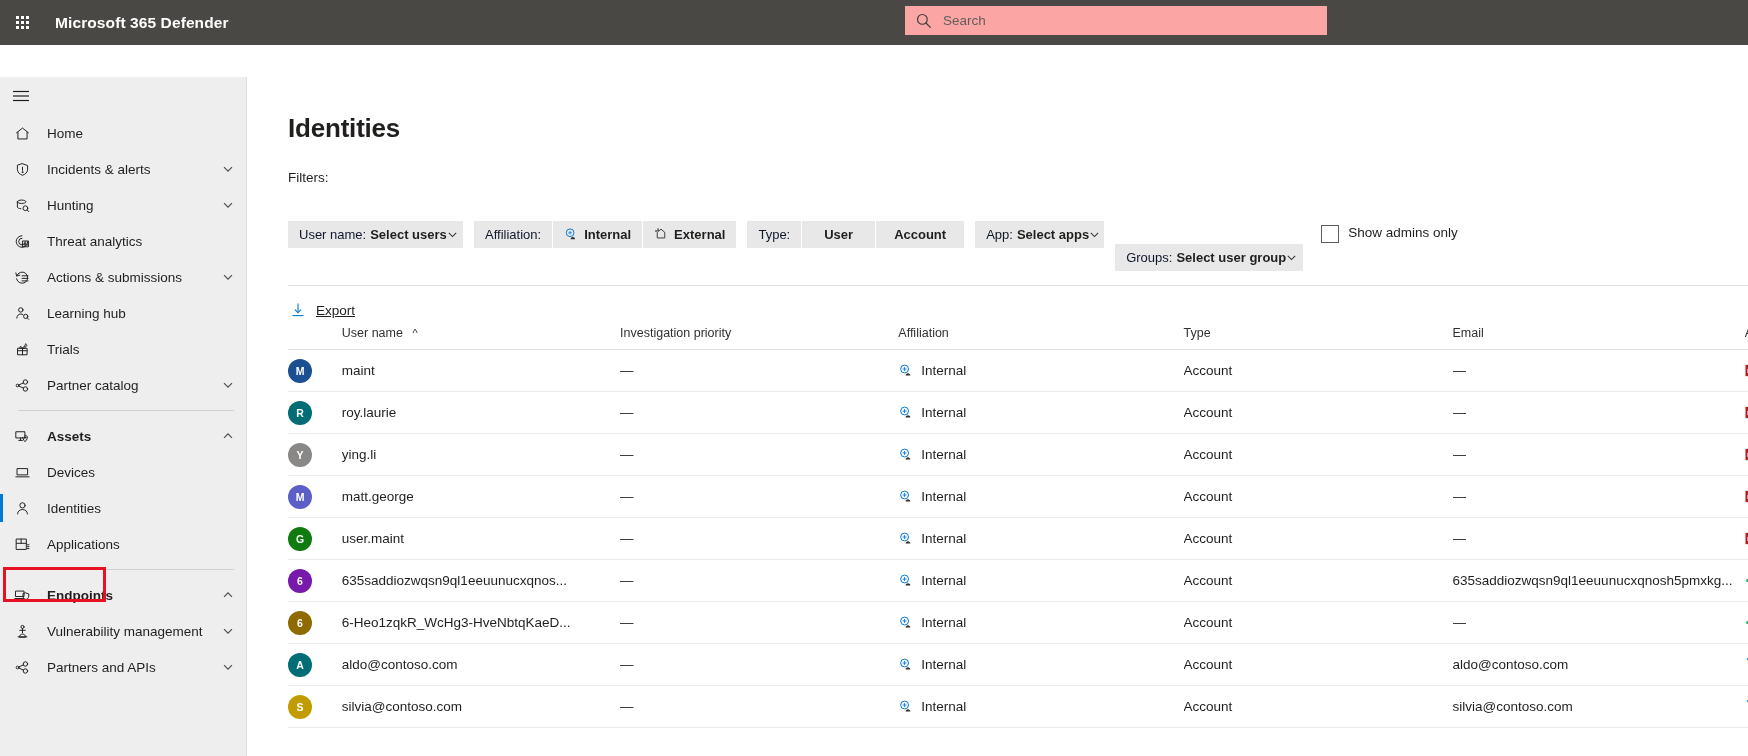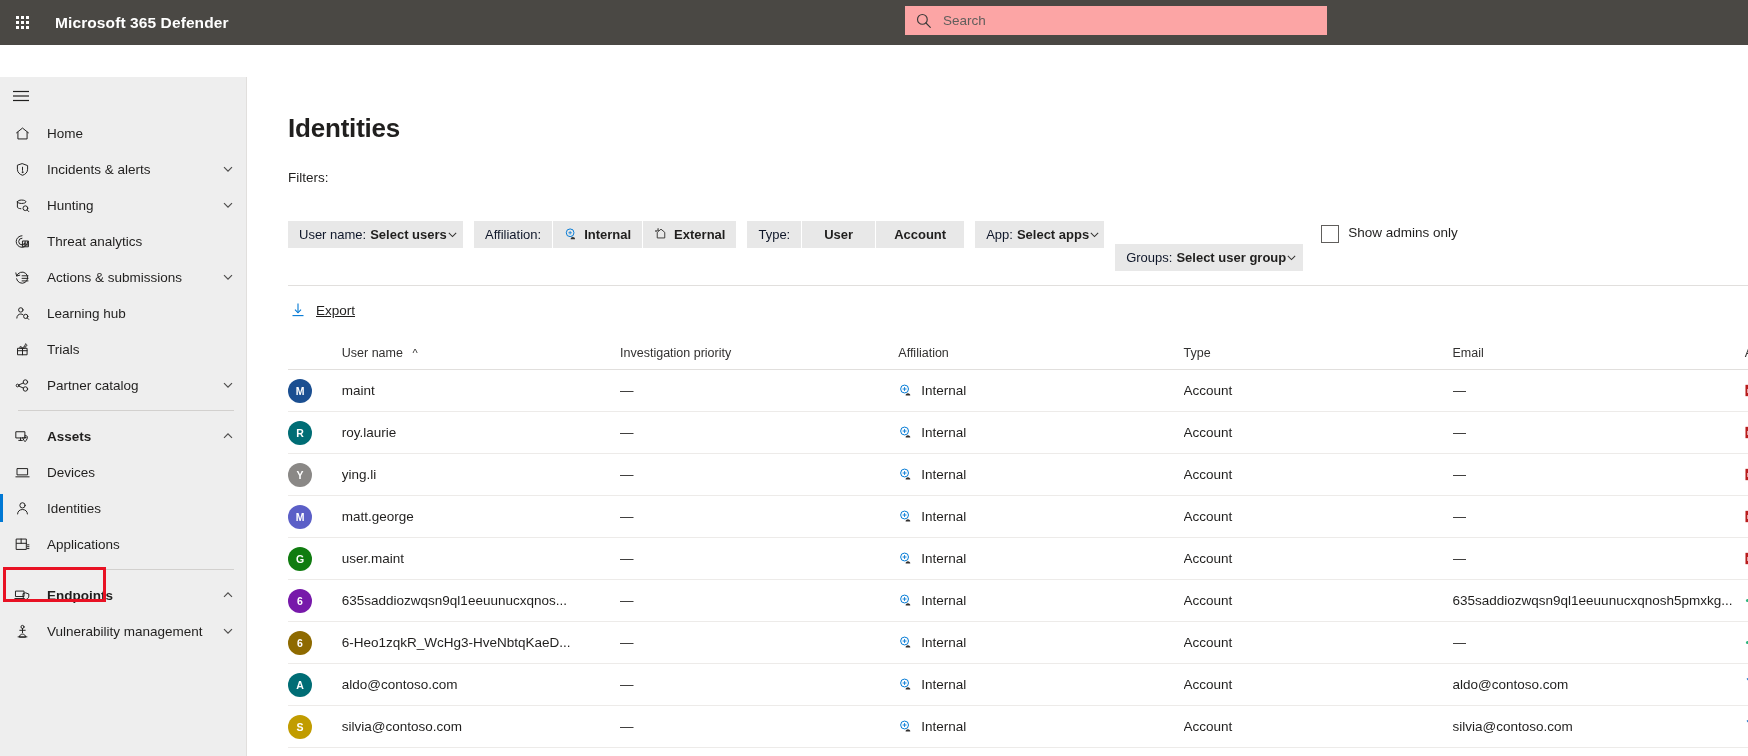--- a/index.html
+++ b/index.html
@@ -143,21 +143,21 @@
 
   .export-row { display: flex; align-items: center; margin: 12px 0 0 41px; }
   .export-btn {
     display: flex; align-items: center; cursor: pointer;
     font-size: 13.5px; color: #201f1e; padding: 4px 2px; text-decoration: underline;
   }
   .export-btn .dl { width: 16px; height: 16px; margin-right: 10px; display: inline-flex; }
   .export-btn .dl svg { width: 16px; height: 16px; }
 
   
-  .tablewrap { margin-left: 41px; margin-top: 24px; }
+  .tablewrap { margin-left: 41px; margin-top: 4px; }
   table.idtable { width: 1527px; border-collapse: collapse; table-layout: fixed; }
   table.idtable th {
     text-align: left; font-size: 12.5px; font-weight: normal;
     color: #323130; padding: 0 0 9px 0; vertical-align: bottom;
   }
   table.idtable thead tr { border-bottom: 1px solid #e1dfdd; }
   table.idtable td {
     font-size: 13.5px; color: #201f1e;
     height: 42px; padding: 0; vertical-align: middle;
     border-bottom: 1px solid #edebe9;
@@ -410,20 +410,37 @@
             <span class="ico">
               <svg viewBox="0 0 20 20" fill="none" stroke="#201f1e" stroke-width="1.15" stroke-linecap="round" stroke-linejoin="round">
                 <circle cx="10" cy="4.6" r="1.8"></circle>
                 <line x1="10" y1="6.4" x2="10" y2="11.4"></line>
                 <line x1="6.8" y1="8.6" x2="13.2" y2="8.6"></line>
                 <path d="M6.4 16.3c0-1.9 1.6-3.2 3.6-3.2s3.6 1.3 3.6 3.2z"></path>
                 <line x1="4.8" y1="16.3" x2="15.2" y2="16.3"></line>
               </svg>
             </span>
             <span class="nav-label">Vulnerability management</span>
+            <span class="chev">
+              <svg viewBox="0 0 12 12" fill="none">
+                <polyline points="2,4.2 6,8.2 10,4.2" stroke="#323130" stroke-width="1.15"></polyline>
+              </svg>
+            </span>
+          </div>
+          <div class="nav-item">
+            <span class="ico">
+              <svg viewBox="0 0 20 20" fill="none" stroke="#201f1e" stroke-width="1.15" stroke-linecap="round" stroke-linejoin="round">
+                <circle cx="4.2" cy="10" r="1.6"></circle>
+                <circle cx="13.4" cy="5.9" r="2.6"></circle>
+                <circle cx="13.4" cy="14.1" r="2.6"></circle>
+                <line x1="5.7" y1="9.3" x2="11" y2="7"></line>
+                <line x1="5.7" y1="10.7" x2="11" y2="13"></line>
+              </svg>
+            </span>
+            <span class="nav-label">Partners and APIs</span>
             <span class="chev">
               <svg viewBox="0 0 12 12" fill="none">
                 <polyline points="2,4.2 6,8.2 10,4.2" stroke="#323130" stroke-width="1.15"></polyline>
               </svg>
             </span>
           </div>
         </div>
       <div class="highlight-box"></div>
     </div>
 

